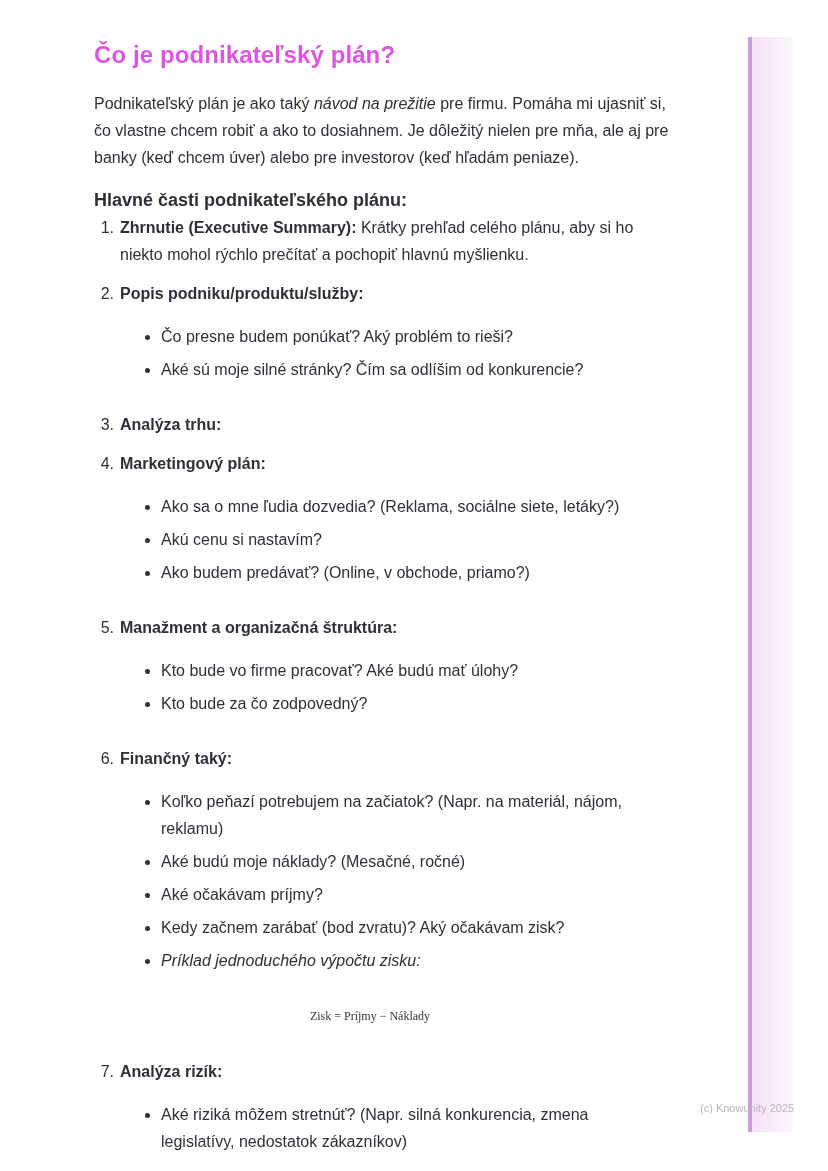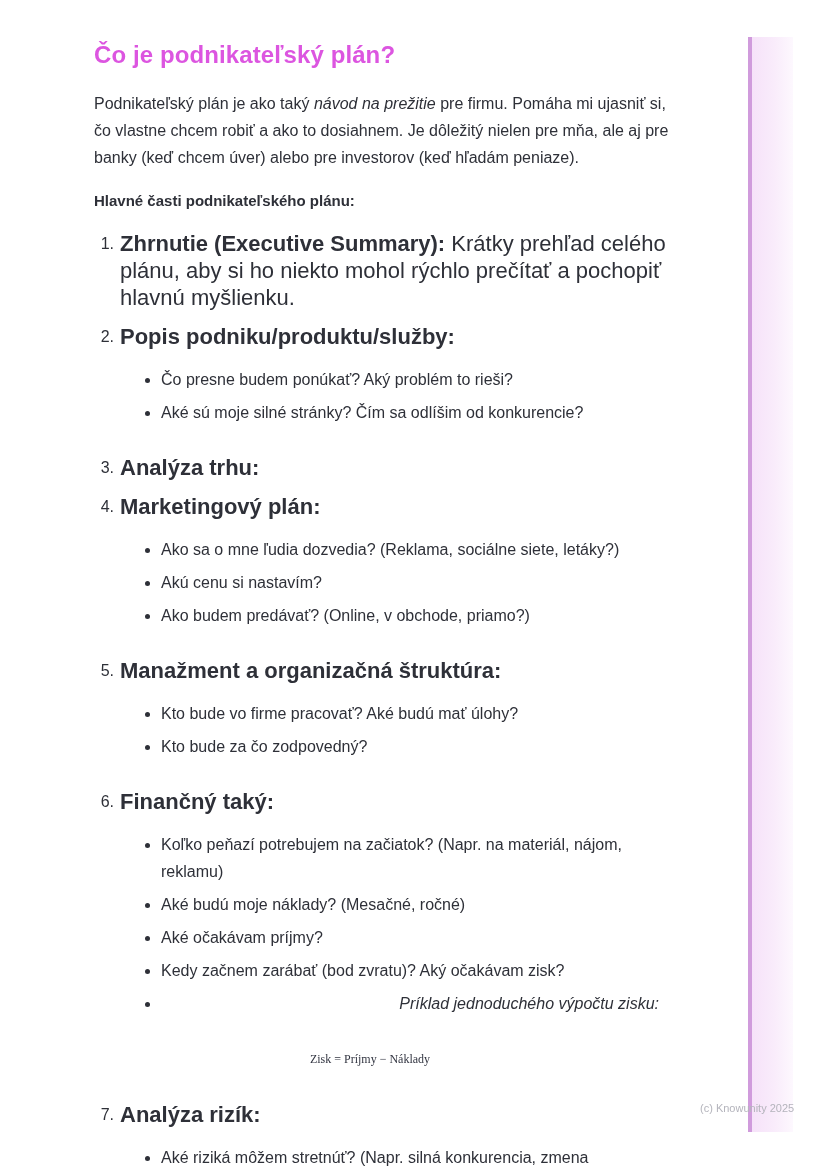--- a/index.html
+++ b/index.html
@@ -38,47 +38,46 @@
     color: #dc55e0;
     margin-bottom: 20px;
     letter-spacing: 0.1px;
   }
   p.intro {
     width: 585px;
     font-size: 16px;
     line-height: 27px;
     margin-bottom: 16px;
   }
-  .italic { font-style: italic; text-align: right; }
+  .italic { font-style: italic; }
   p.sections-heading {
-    font-size: 15px;
+    font-size: 18px;
     line-height: 27px;
     font-weight: 700;
-    margin-bottom: 16px;
   }
   .num-list { }
   .item {
     display: flex;
     margin-bottom: 12px;
   }
   .item .num {
     flex: 0 0 20px;
     width: 20px;
     text-align: right;
     padding-right: 0;
     margin-right: 6px;
     font-size: 16px;
     line-height: 27px;
   }
   .item-body {
     width: 555px;
     font-size: 16px;
     line-height: 27px;
   }
-  .item-title-line { font-size: 22px; line-height: 27px; }
+  .item-title-line { font-size: 16px; line-height: 27px; }
   .item-title-line strong { font-weight: 700; }
   .item-body ul {
     list-style: disc outside;
     padding-left: 25px;
     margin: 16px;
   }
   .item-body li {
     font-size: 16px;
     line-height: 27px;
   }

